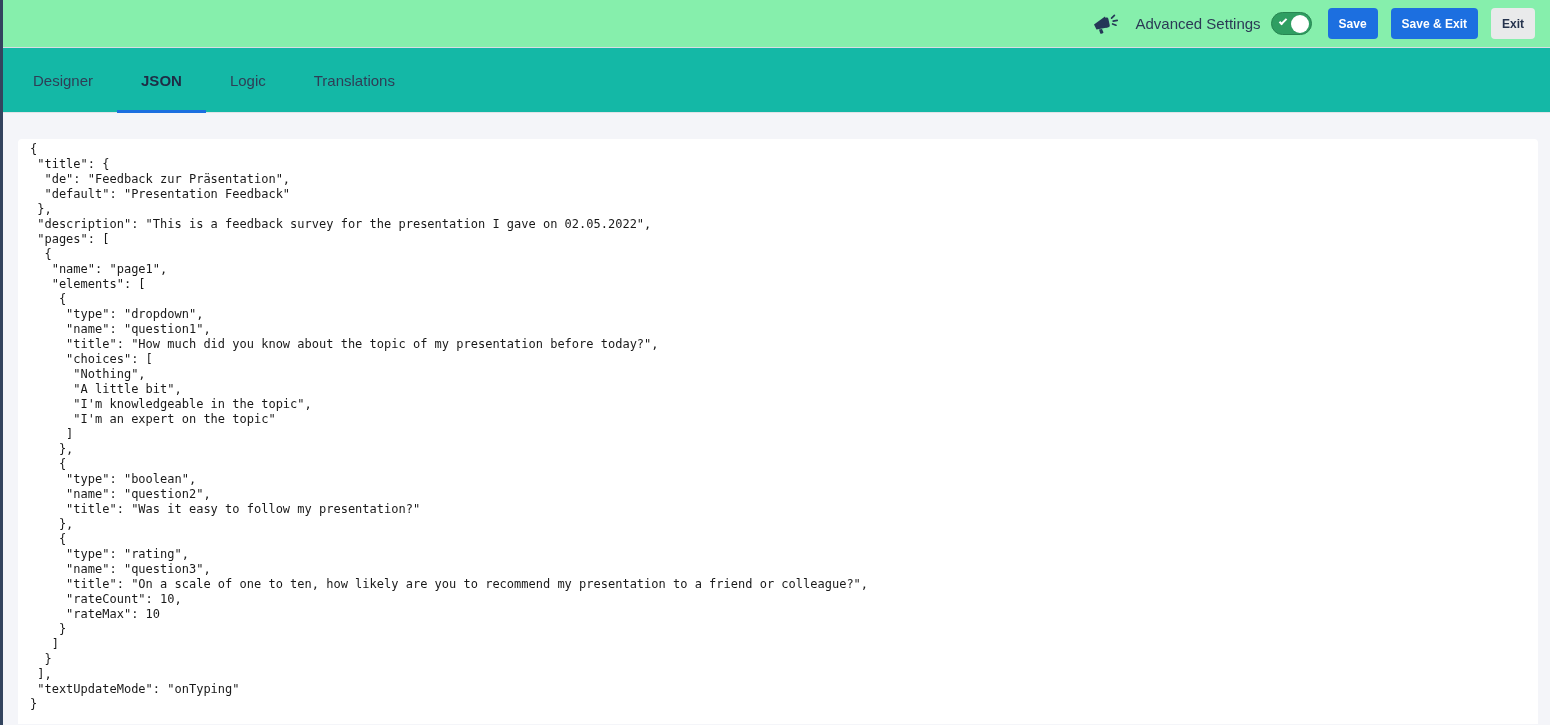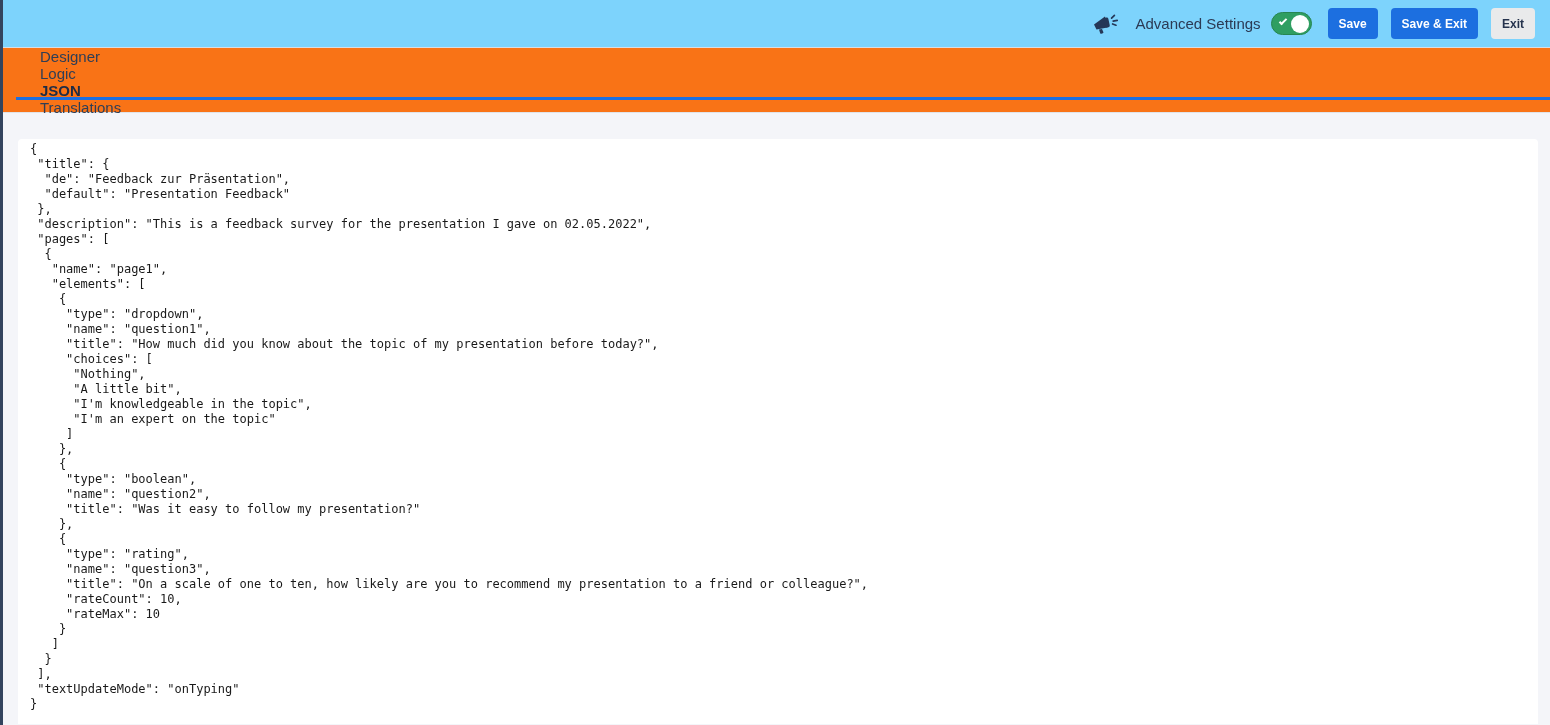--- a/index.html
+++ b/index.html
@@ -12,21 +12,21 @@
   
   .left-strip {
     position: fixed; left: 0; top: 0;
     width: 3px; height: 725px;
     background: #33445e;
     z-index: 50;
   }
   
   .header {
     height: 48px;
-    background: #7dd3fc;
+    background: #86efac;
     border-bottom: 1px solid #d9dde3;
     display: flex;
     align-items: center;
     justify-content: flex-end;
     padding-right: 3px;
   }
   .megaphone-btn {
     width: 28px; height: 26px;
     display: flex; align-items: center; justify-content: center;
     margin-right: 15px;
@@ -72,26 +72,25 @@
     cursor: pointer;
     padding: 0 11px;
     margin-right: 13px;
     white-space: nowrap;
   }
   .btn-primary { background: #1c6fe0; color: #ffffff; }
   .btn-light   { background: #e9eaeb; color: #25334d; margin-right: 12px; }
   
   .tabbar {
     height: 65px;
-    background: #f97316;
+    background: #14b8a6;
     border-bottom: 1px solid #e0e3e8;
     display: flex;
     align-items: stretch;
-    padding-left: 16px;
-    flex-direction: column;
+    padding-left: 9px;
   }
   .tab {
     display: flex;
     align-items: center;
     padding: 0 24px;
     font-size: 15px;
     color: #2f3e56;
     cursor: pointer;
     position: relative;
     white-space: nowrap;
@@ -164,22 +163,22 @@
 
   <button class="btn btn-primary">Save</button>
 
   <button class="btn btn-primary">Save &amp; Exit</button>
 
   <button class="btn btn-light">Exit</button>
 </div>
 
 <div class="tabbar">
   <div class="tab">Designer</div>
+  <div class="tab active">JSON</div>
   <div class="tab">Logic</div>
-  <div class="tab active">JSON</div>
   <div class="tab">Translations</div>
 </div>
 
 <div class="content">
   <div class="editor-panel">
     <div class="code" spellcheck="false">{
  "title": {
   "de": "Feedback zur Präsentation",
   "default": "Presentation Feedback"
  },

